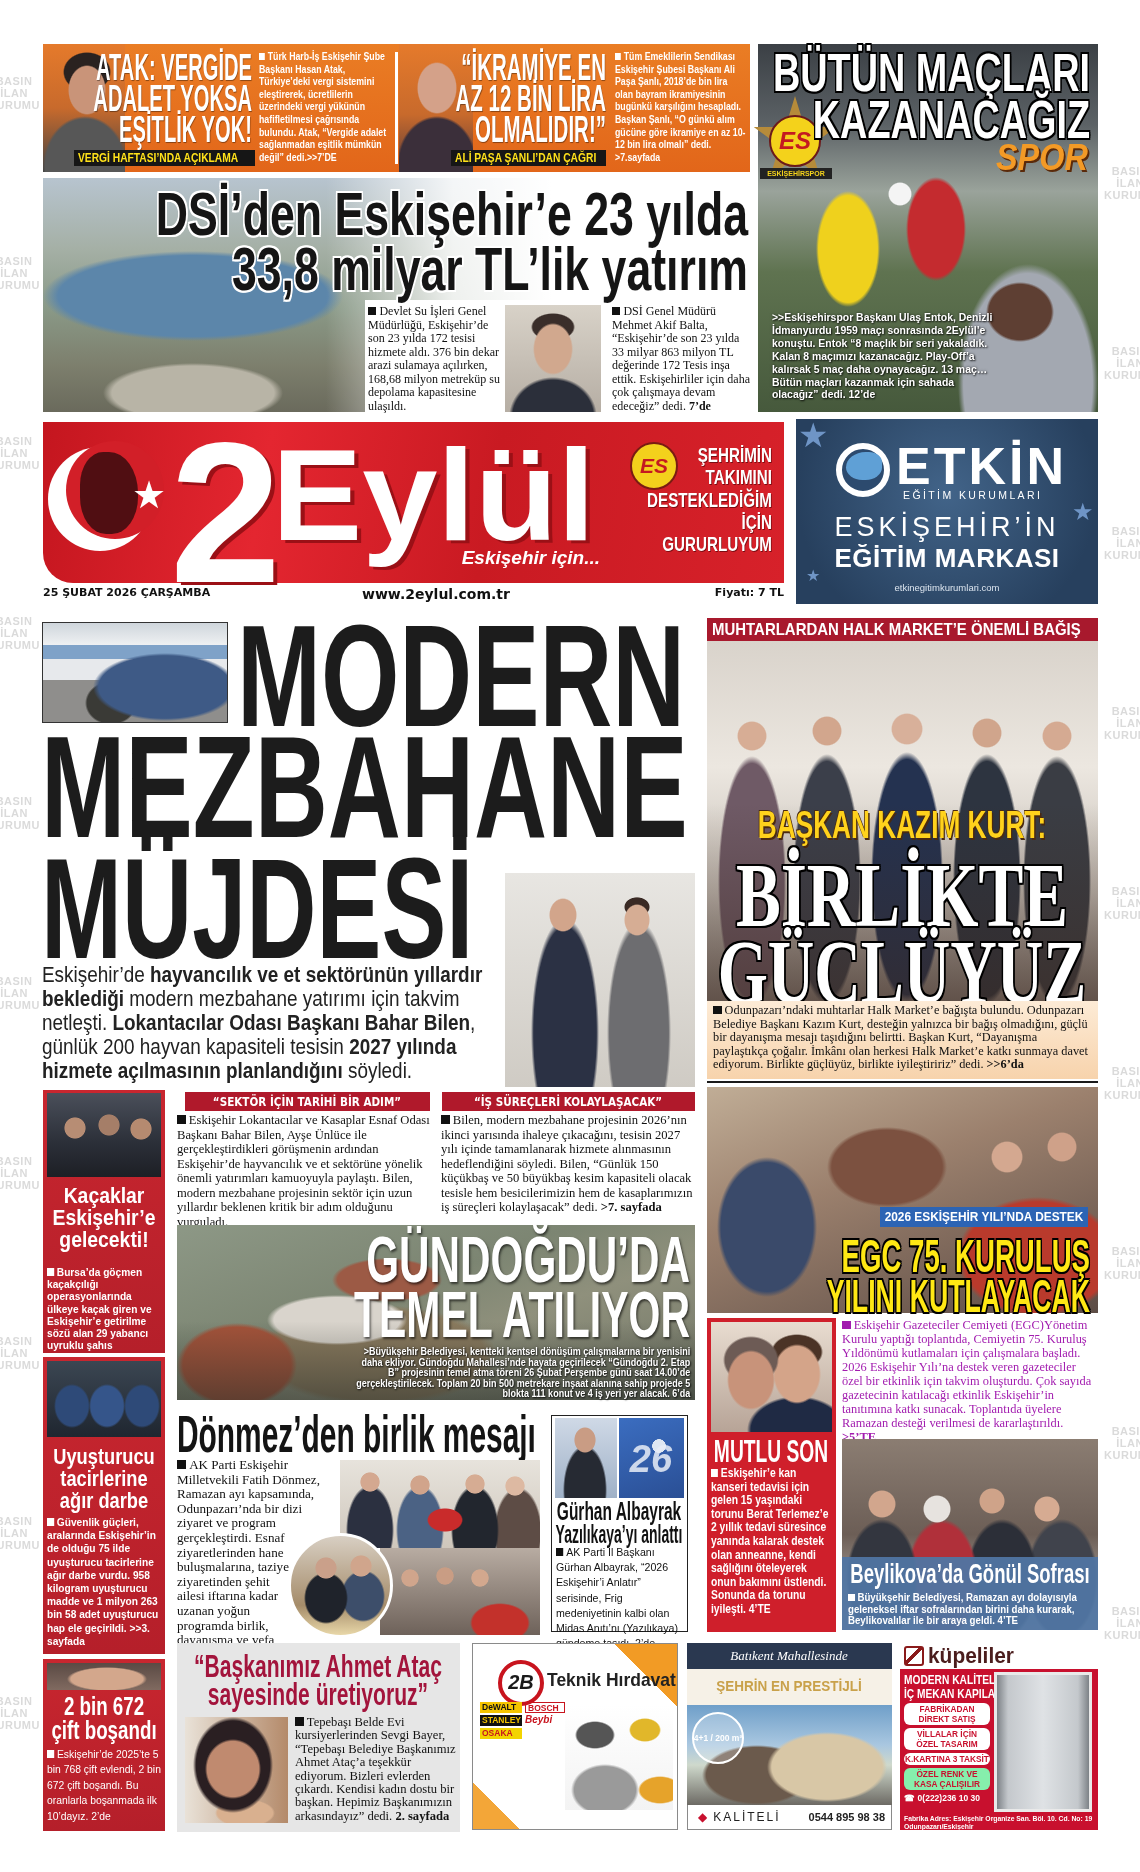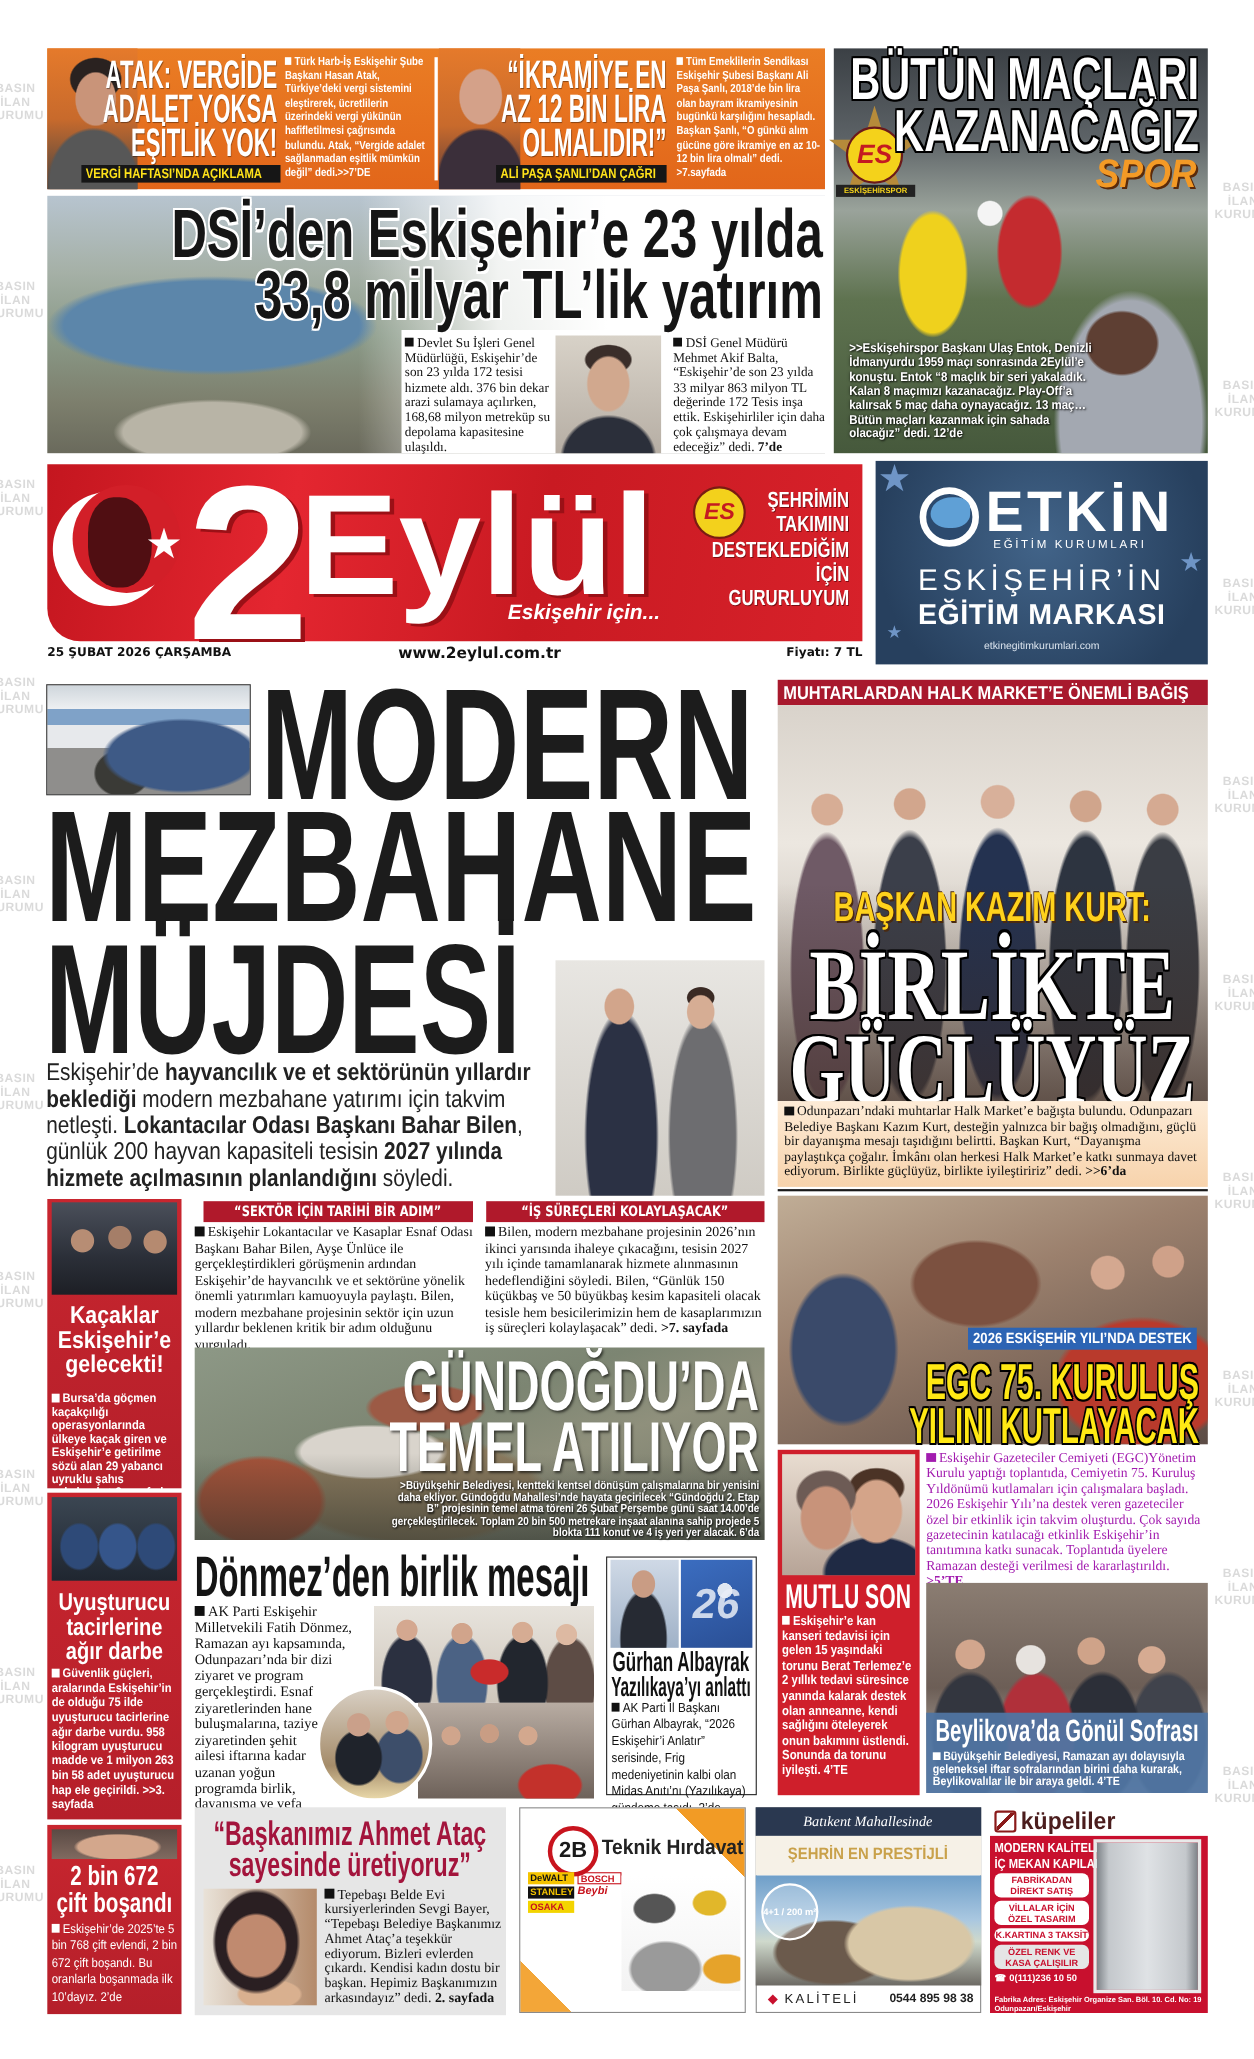--- a/index.html
+++ b/index.html
@@ -318,21 +318,21 @@
     <div class="ph ph-sevgi" style="left:185px;top:1717px;width:103px;height:106px"></div>
     <div class="txt serif" style="left:295px;top:1716px;width:162px;font-size:12.6px;line-height:13.4px;color:#111">
       <i class="sq"></i><span>Tepebaşı Belde Evi kursiyerlerinden Sevgi Bayer, “Tepebaşı Belediye Başkanımız Ahmet Ataç’a teşekkür ediyorum. Bizleri evlerden çıkardı. Kendisi kadın dostu bir başkan. Hepimiz Başkanımızın arkasındayız” dedi.</span> <b>2. sayfada</b>
     </div>
   </section>
 
   
   <aside class="grp">
     <div class="a" style="left:472px;top:1643px;width:206px;height:187px;border:1px solid #8a8a8a;background:linear-gradient(225deg,#f29b25 0 16%,transparent 16%),linear-gradient(45deg,#f3a638 0 12%,transparent 12%),#fff"></div>
     <div class="a" style="left:498px;top:1660px;width:46px;height:46px;border:4px solid #c8141e;border-radius:50%;background:#fff"></div>
-    <div class="ln c" style="left:471px;top:1672px;width:100px;font-size:20px;color:#1a1a1a">2B</div>
+    <div class="ln c" style="left:471px;top:1672px;width:100px;font-size:20px;font-style:italic;color:#1a1a1a">2B</div>
     <div class="ln l" style="left:547px;top:1670px;font-size:19px;color:#222;transform:scaleX(.92)">Teknik Hırdavat</div>
     <div class="ln l" style="left:480px;top:1702px;width:42px;height:11px;padding-left:2px;font-size:8.5px;line-height:11px;background:#f5c400;color:#111">DeWALT</div>
     <div class="ln l" style="left:480px;top:1715px;width:42px;height:11px;padding-left:2px;font-size:8.5px;line-height:11px;background:#111;color:#f5c400">STANLEY</div>
     <div class="ln l" style="left:480px;top:1728px;width:42px;height:11px;padding-left:2px;font-size:8.5px;line-height:11px;background:#f3d400;color:#c8141e">OSAKA</div>
     <div class="ln l" style="left:525px;top:1702px;width:40px;height:11px;padding-left:2px;font-size:8.5px;line-height:11px;color:#c8141e;border:1px solid #c8141e">BOSCH</div>
     <div class="ln l" style="left:525px;top:1715px;font-size:10px;font-style:italic;color:#c8141e">Beybi</div>
     <div class="ph ph-tools" style="left:565px;top:1705px;width:108px;height:105px"></div>
   </aside>
 
   
@@ -353,20 +353,20 @@
   <aside class="grp">
     <div class="a" style="left:900px;top:1643px;width:198px;height:187px;background:#fff"></div>
     <div class="a" style="left:904px;top:1646px;width:20px;height:20px;border:2px solid #8a1a1a;border-radius:3px;background:linear-gradient(135deg,transparent 40%,#8a1a1a 40% 55%,transparent 55%)"></div>
     <div class="ln l" style="left:928px;top:1645px;font-size:22px;color:#4b1d1d;transform:scaleX(.95)">küpeliler</div>
     <div class="a" style="left:900px;top:1669px;width:198px;height:161px;background:#c8102e"></div>
     <div class="ln l" style="left:904px;top:1674px;font-size:12px;color:#fff;transform:scaleX(.85)">MODERN KALİTELİ</div>
     <div class="ln l" style="left:904px;top:1688px;font-size:12px;color:#fff;transform:scaleX(.85)">İÇ MEKAN KAPILARI</div>
     <div class="a" style="left:904px;top:1703px;width:86px;height:22px;background:#fff;border-radius:6px;color:#c8102e;font-size:8.3px;font-weight:700;line-height:10px;text-align:center;padding:1px 3px">FABRİKADAN DİREKT SATIŞ</div>
     <div class="a" style="left:904px;top:1728px;width:86px;height:22px;background:#fff;border-radius:6px;color:#c8102e;font-size:8.3px;font-weight:700;line-height:10px;text-align:center;padding:1px 3px">VİLLALAR İÇİN ÖZEL TASARIM YAPILIR</div>
     <div class="a" style="left:904px;top:1753px;width:86px;height:12px;background:#fff;border-radius:6px;color:#c8102e;font-size:8.3px;font-weight:700;line-height:12px;text-align:center">K.KARTINA 3 TAKSİT</div>
-    <div class="a" style="left:904px;top:1768px;width:86px;height:22px;background:#e5e5e5;border-radius:6px;color:#c8102e;font-size:8.3px;font-weight:700;line-height:10px;text-align:center;padding:1px 3px">ÖZEL RENK VE KASA ÇALIŞILIR</div>
-    <div class="ln l phone" style="left:904px;top:1794px;font-size:8.5px;color:#fff">0(111)236 10 50</div>
+    <div class="a" style="left:904px;top:1768px;width:86px;height:22px;background:#86efac;border-radius:6px;color:#c8102e;font-size:8.3px;font-weight:700;line-height:10px;text-align:center;padding:1px 3px">ÖZEL RENK VE KASA ÇALIŞILIR</div>
+    <div class="ln l phone" style="left:904px;top:1794px;font-size:8.5px;color:#fff">0(222)236 10 30</div>
     <div class="ln l globe" style="left:904px;top:1844px;font-size:8px;color:#fff">www.kupeliler.com</div>
     <div class="a" style="left:904px;top:1815px;width:190px;font-size:6.8px;line-height:7.5px;font-weight:700;color:#fff">Fabrika Adres: Eskişehir Organize San. Böl. 10. Cd. No: 19 Odunpazarı/Eskişehir</div>
     <div class="ph ph-door" style="left:994px;top:1672px;width:98px;height:140px;border:3px solid #e9e9e9"></div>
   </aside>
 
 </div>
 
 </body></html>

